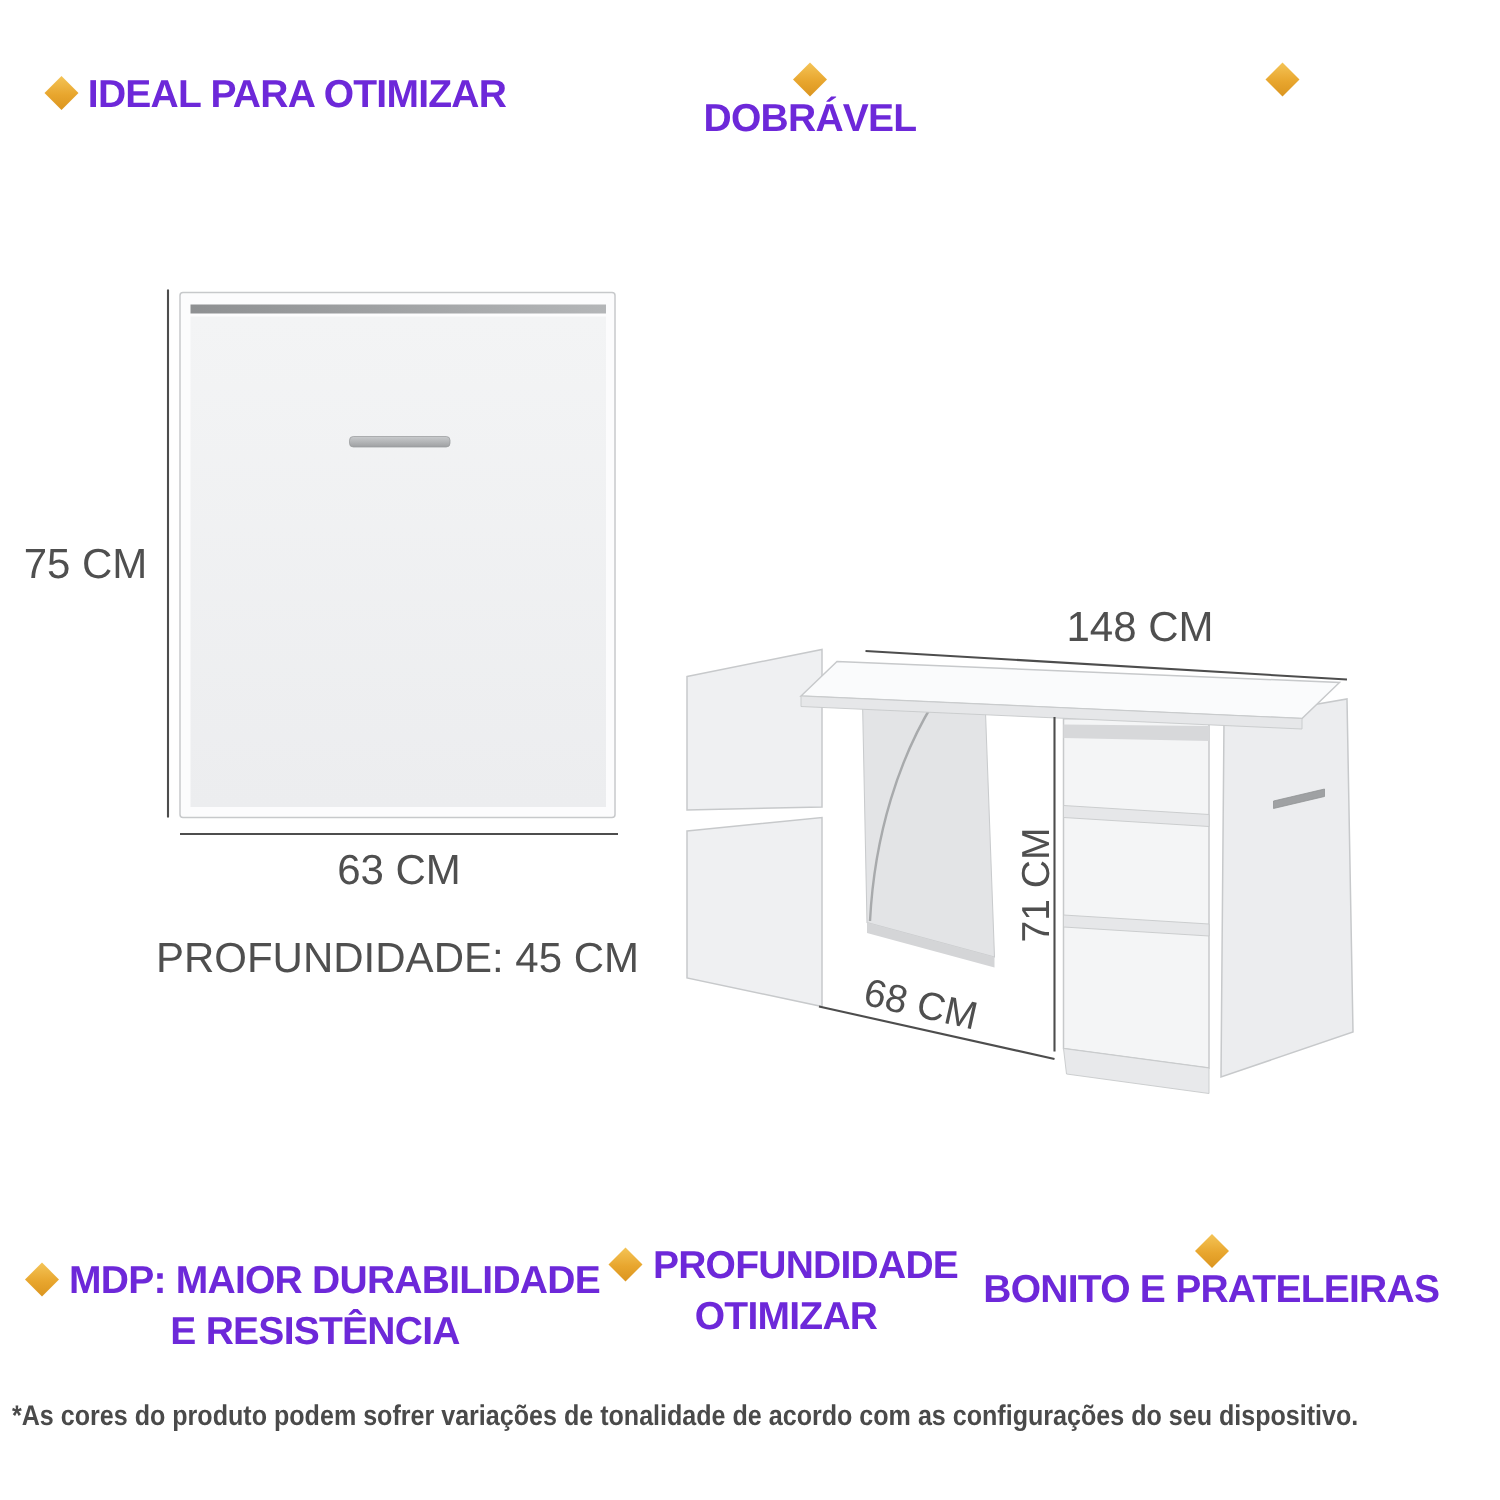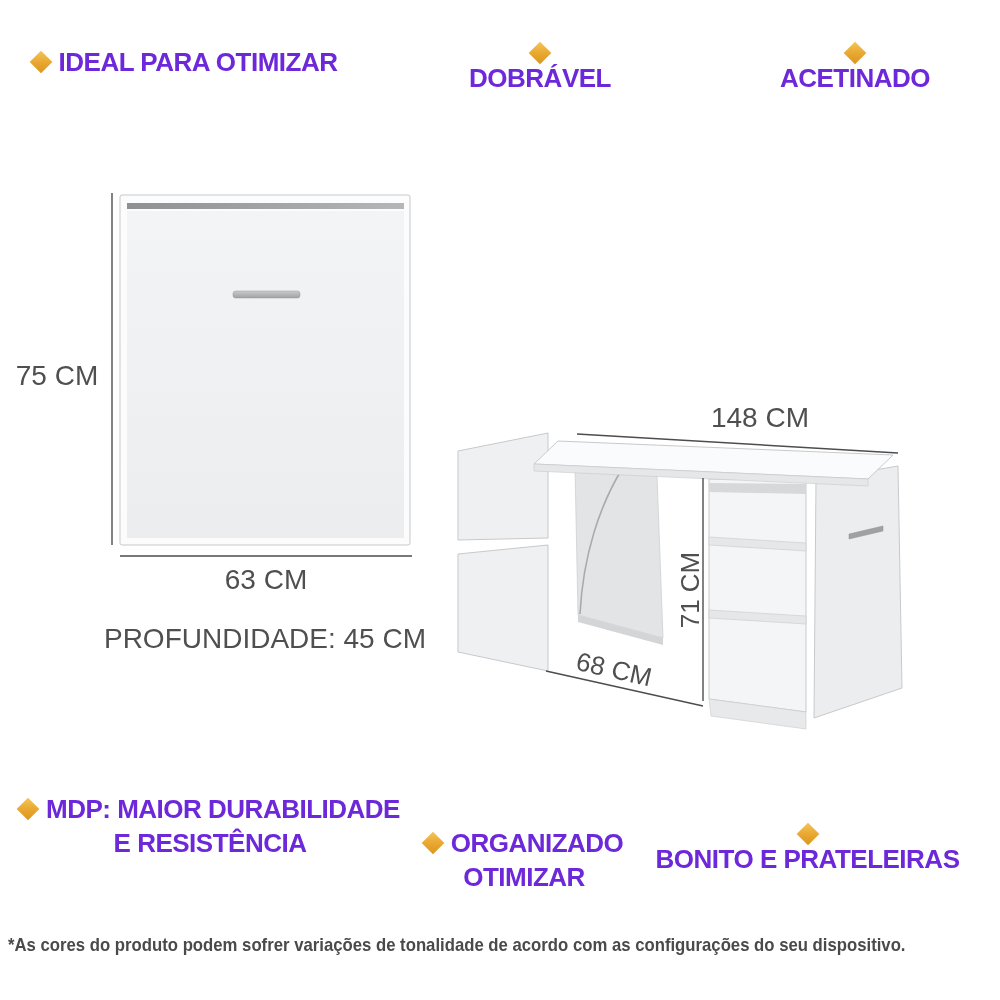--- a/index.html
+++ b/index.html
@@ -43,21 +43,20 @@
   <div class="f-line1">
     <span class="diamond"></span>
   </div>
   <span class="f-line2">DOBRÁVEL</span>
 </div>
 
 <div class="feature" style="left:715px;top:45px;width:280px;">
   <div class="f-line1">
     <span class="diamond"></span>
   </div>
-  <span class="f-line2">ACETINADO</span>
 </div>
 
 <svg id="diagram-layer" width="1000" height="1000" viewBox="0 0 1000 1000">
   <defs>
     <linearGradient id="topbar" x1="0" y1="0" x2="1" y2="0">
       <stop offset="0" stop-color="#8E9092"></stop>
         <stop offset="1" stop-color="#B4B6B8"></stop>
     </linearGradient>
     <linearGradient id="doorface" x1="0" y1="0" x2="0" y2="1">
       <stop offset="0" stop-color="#F3F4F5"></stop>
@@ -103,32 +102,32 @@
 
     <line class="dim-line" x1="577" y1="434" x2="898" y2="453"></line>
     <text class="dim-text" x="760" y="427" text-anchor="middle">148 CM</text>
     <line class="dim-line" x1="703" y1="478" x2="703" y2="701"></line>
     <text class="dim-text-sm" x="699" y="590" text-anchor="middle" transform="rotate(-90 699 590)">71 CM</text>
     <line class="dim-line" x1="546" y1="671" x2="703" y2="706"></line>
     <text class="dim-text-sm" x="612" y="678" text-anchor="middle" transform="rotate(12.7 612 678)">68 CM</text>
   </g>
 </svg>
 
-<div class="feature" style="left:0px;top:792px;width:420px;">
+<div class="feature" style="left:0px;top:836px;width:420px;">
   <div class="f-line1">
     <span class="diamond"></span>
     <span>MDP: MAIOR DURABILIDADE</span>
   </div>
   <span class="f-line2">E RESISTÊNCIA</span>
 </div>
 
 <div class="feature" style="left:418px;top:826px;width:212px;">
   <div class="f-line1">
     <span class="diamond"></span>
-    <span>ORGANIZADO</span>
+    <span>PROFUNDIDADE</span>
   </div>
   <span class="f-line2">OTIMIZAR</span>
 </div>
 
 <div class="feature" style="left:635px;top:826px;width:345px;">
   <div class="f-line1">
     <span class="diamond"></span>
   </div>
   <span class="f-line2">BONITO E PRATELEIRAS</span>
 </div>

